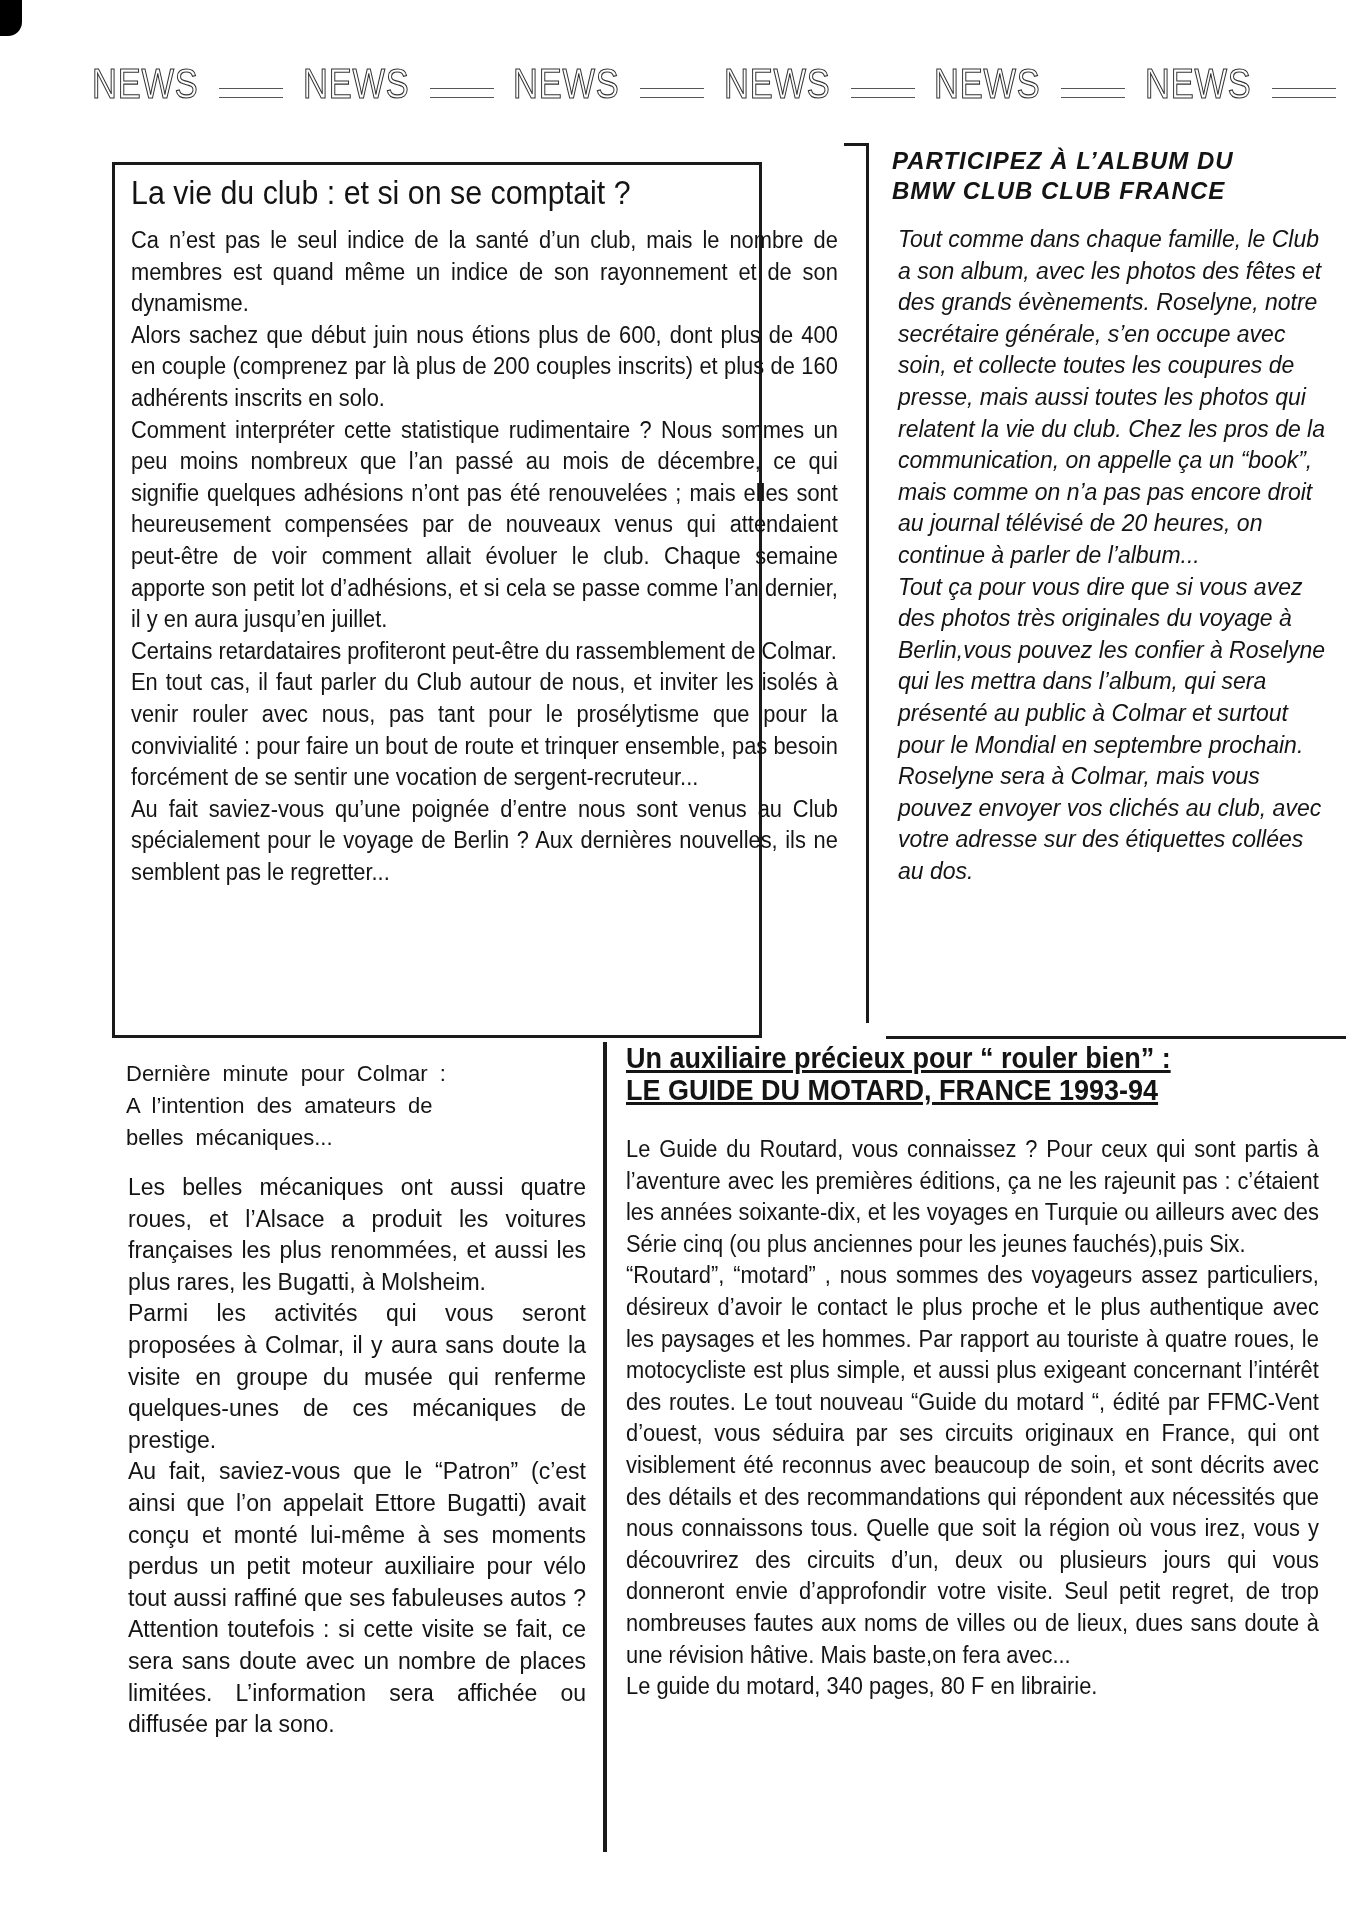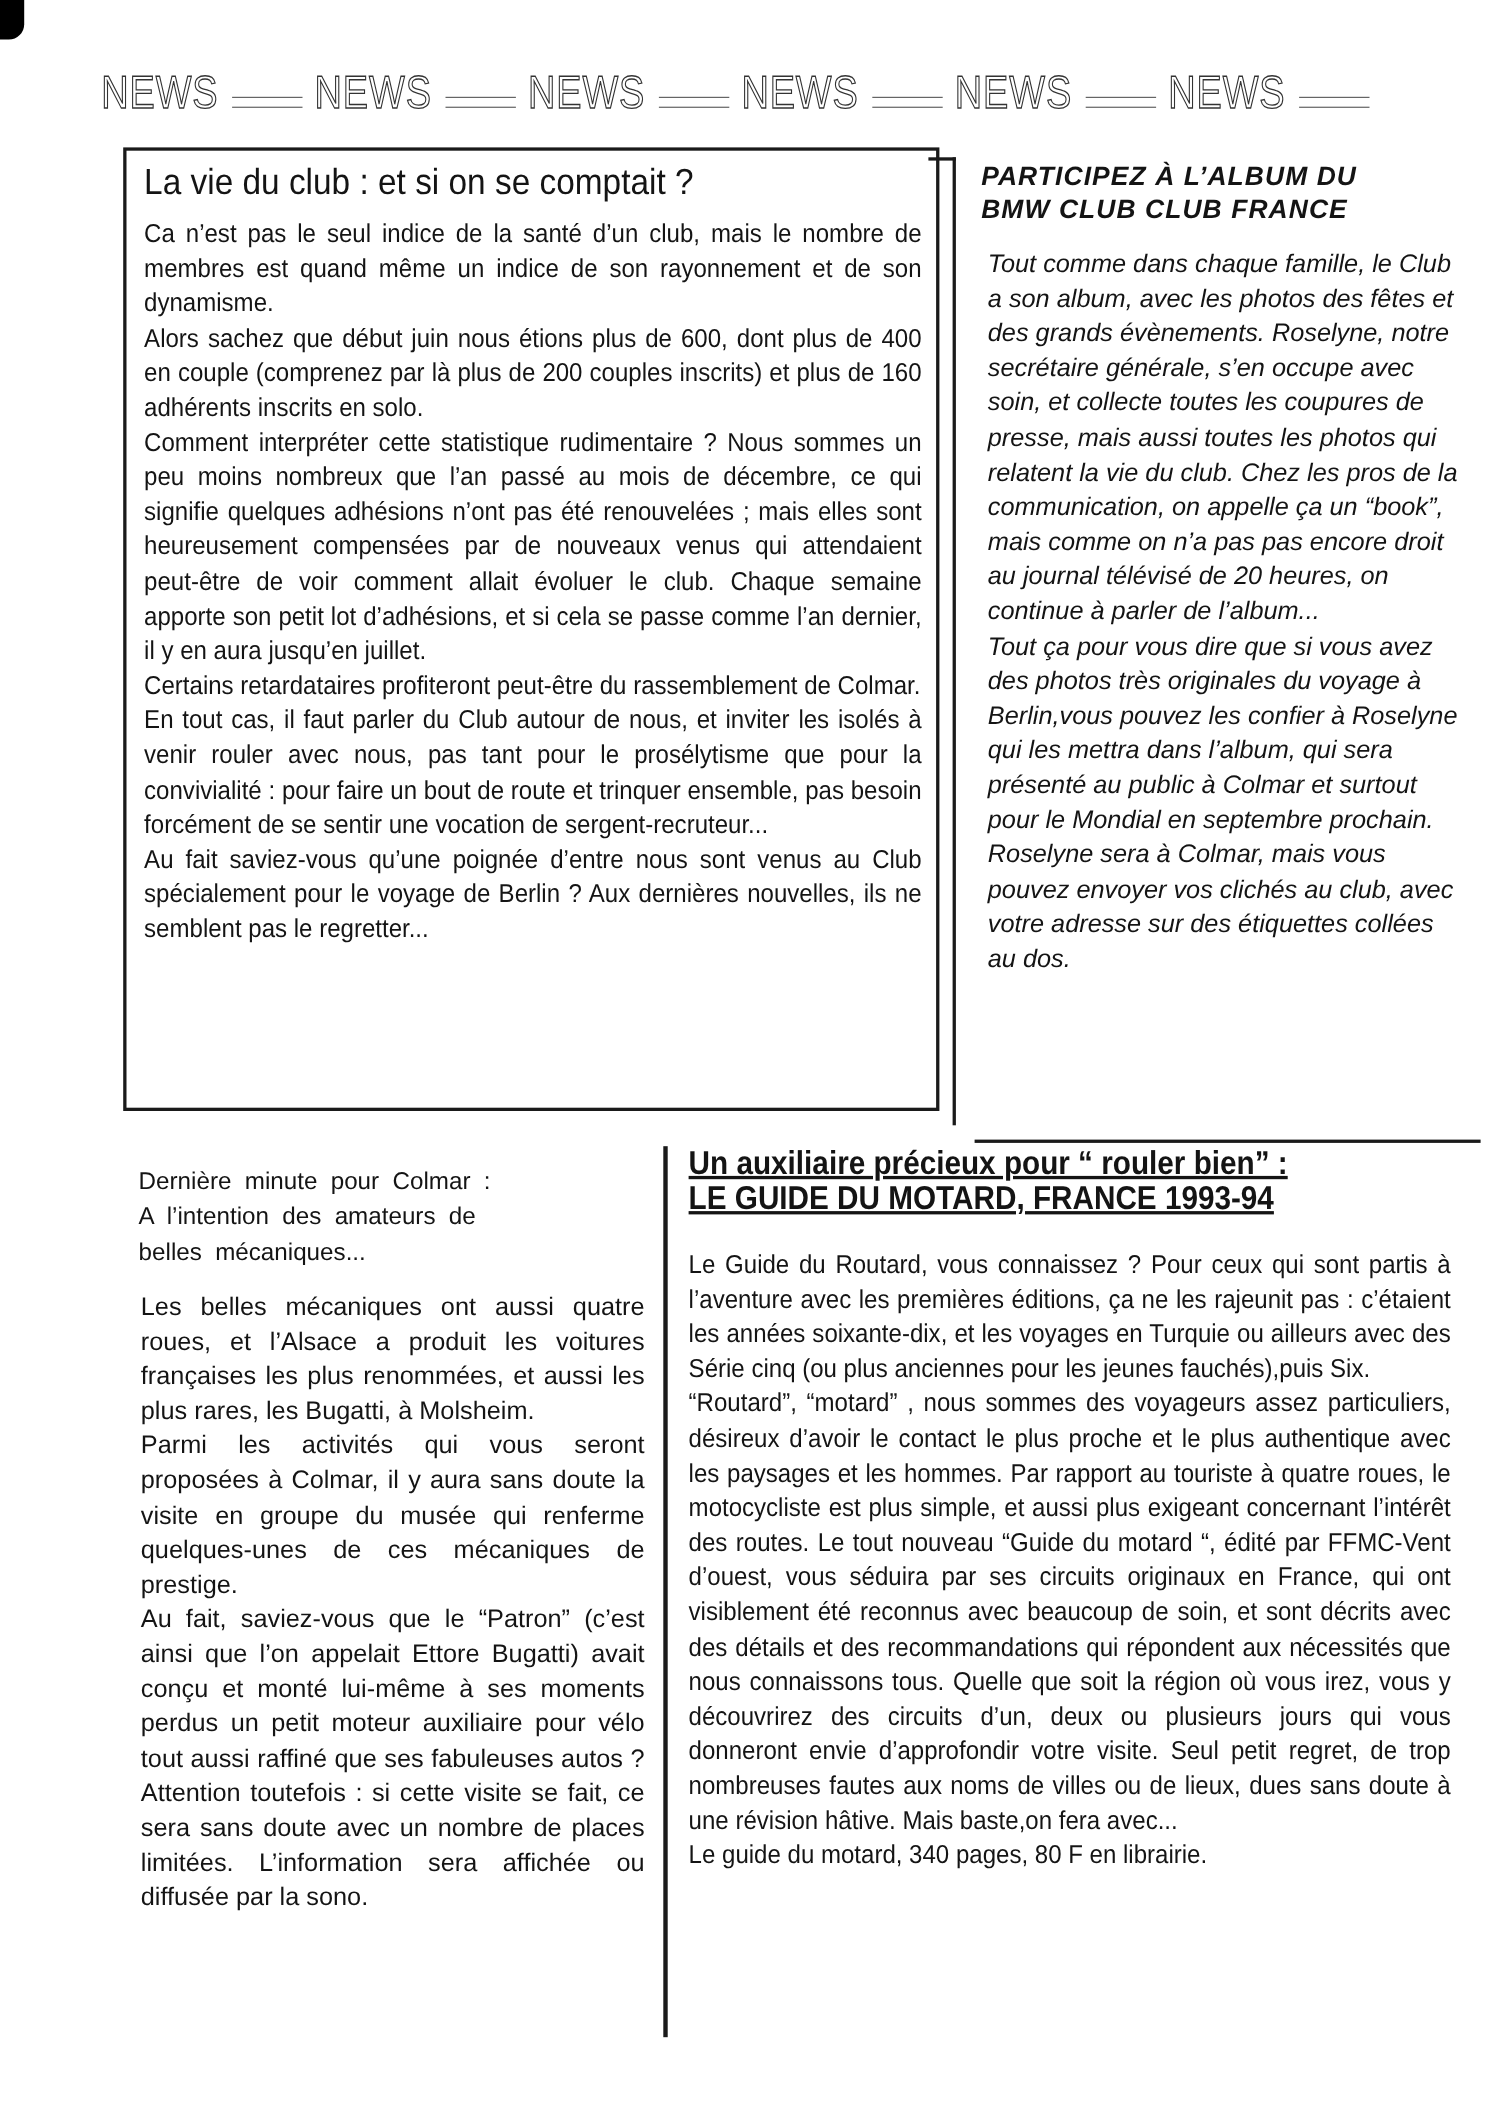--- a/index.html
+++ b/index.html
@@ -11,30 +11,31 @@
       position: absolute; left: 0; top: 0; width: 22px; height: 36px;
       background: #000; border-bottom-right-radius: 14px;
     }
     .banner {
       position: absolute; left: 92px; top: 60px; width: 1250px; height: 48px;
       display: flex; align-items: center; gap: 5px;
       font-family: "Liberation Sans Narrow", "Liberation Sans", sans-serif;
       font-size: 42px; letter-spacing: 1px; color: #fff;
       -webkit-text-stroke: 1.2px #333;
       white-space: nowrap;
+      justify-content: space-between;
     }
     .banner .word { display: inline-block; transform: scaleX(0.82); transform-origin: left center; margin-right: -20px; }
     .banner .dashes {
       display: inline-block; width: 64px; height: 8px; margin: 18px 6px 0 4px;
       background-image: repeating-linear-gradient(90deg, #fff 0 8px, transparent 8px 11px);
       border-top: 1px solid #555; border-bottom: 1px solid #555;
       -webkit-text-stroke: 0;
     }
     .box-club {
-      position: absolute; left: 112px; top: 134px; width: 742px; height: 876px;
+      position: absolute; left: 112px; top: 162px; width: 650px; height: 876px;
       border: 3px solid #1a1a1a; border-bottom-width: 3px; box-sizing: border-box;
       padding: 6px 18px 0 16px;
     }
     .box-club h1 {
       margin: 0; font-weight: normal; font-size: 33px; line-height: 44px;
       font-family: "Liberation Sans", sans-serif; transform: scaleX(0.92); transform-origin: left;
     }
     .box-club .body {
       margin-top: 10px; font-size: 23.5px; line-height: 31.6px; text-align: justify;
       transform: scaleX(0.93); transform-origin: left top; width: 760px;

